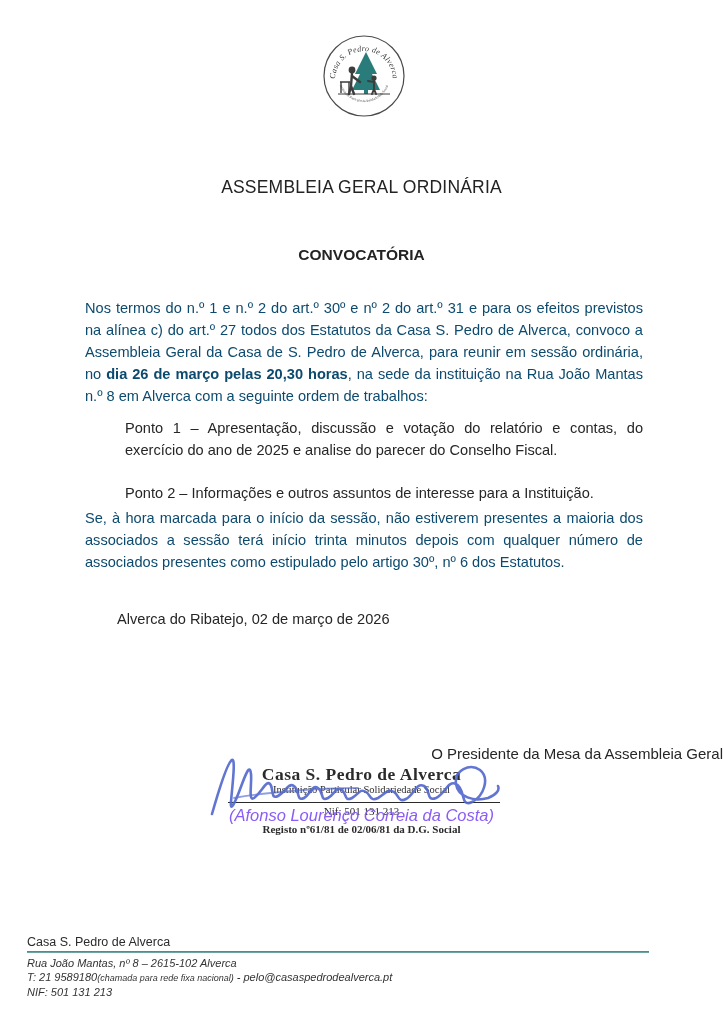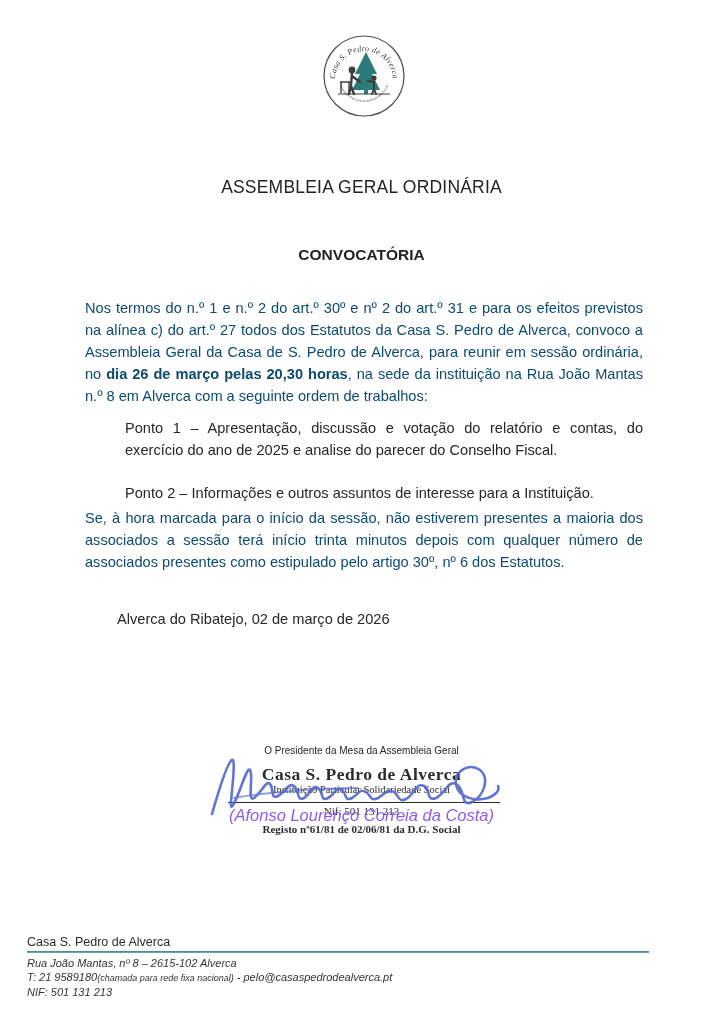--- a/index.html
+++ b/index.html
@@ -70,22 +70,22 @@
     top: 611px;
     font-size: 14.6px;
     color: #262626;
     margin-left: 32px;
   }
   .sig-title {
     position: absolute;
     top: 745px;
     left: 0;
     width: 723px;
-    text-align: center;
-    font-size: 10px;
+    text-align: right;
+    font-size: 15px;
     color: #262626;
   }
   .stamp {
     position: absolute;
     left: 0;
     width: 723px;
     text-align: center;
     font-family: "Liberation Serif", serif;
     color: #2b2b2b;
     z-index: 1;

